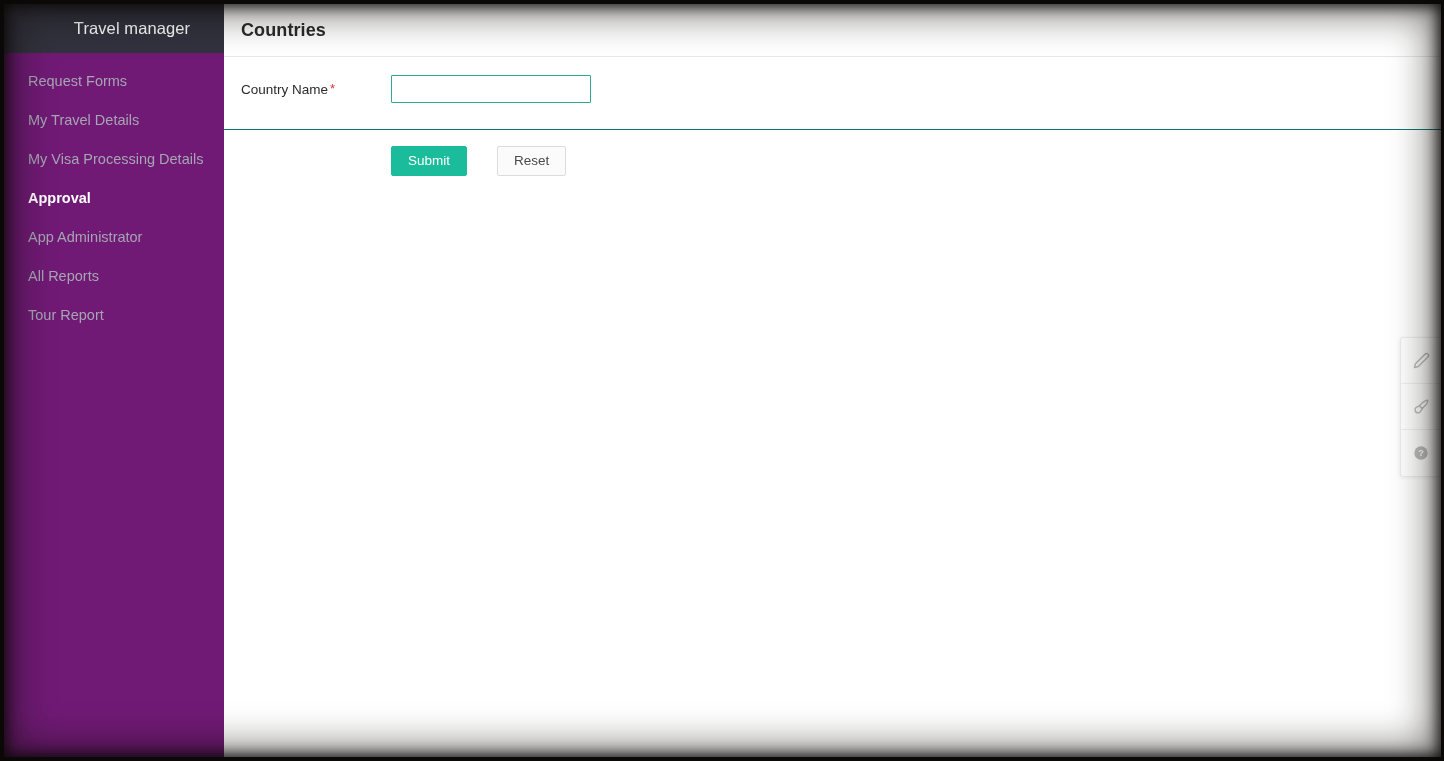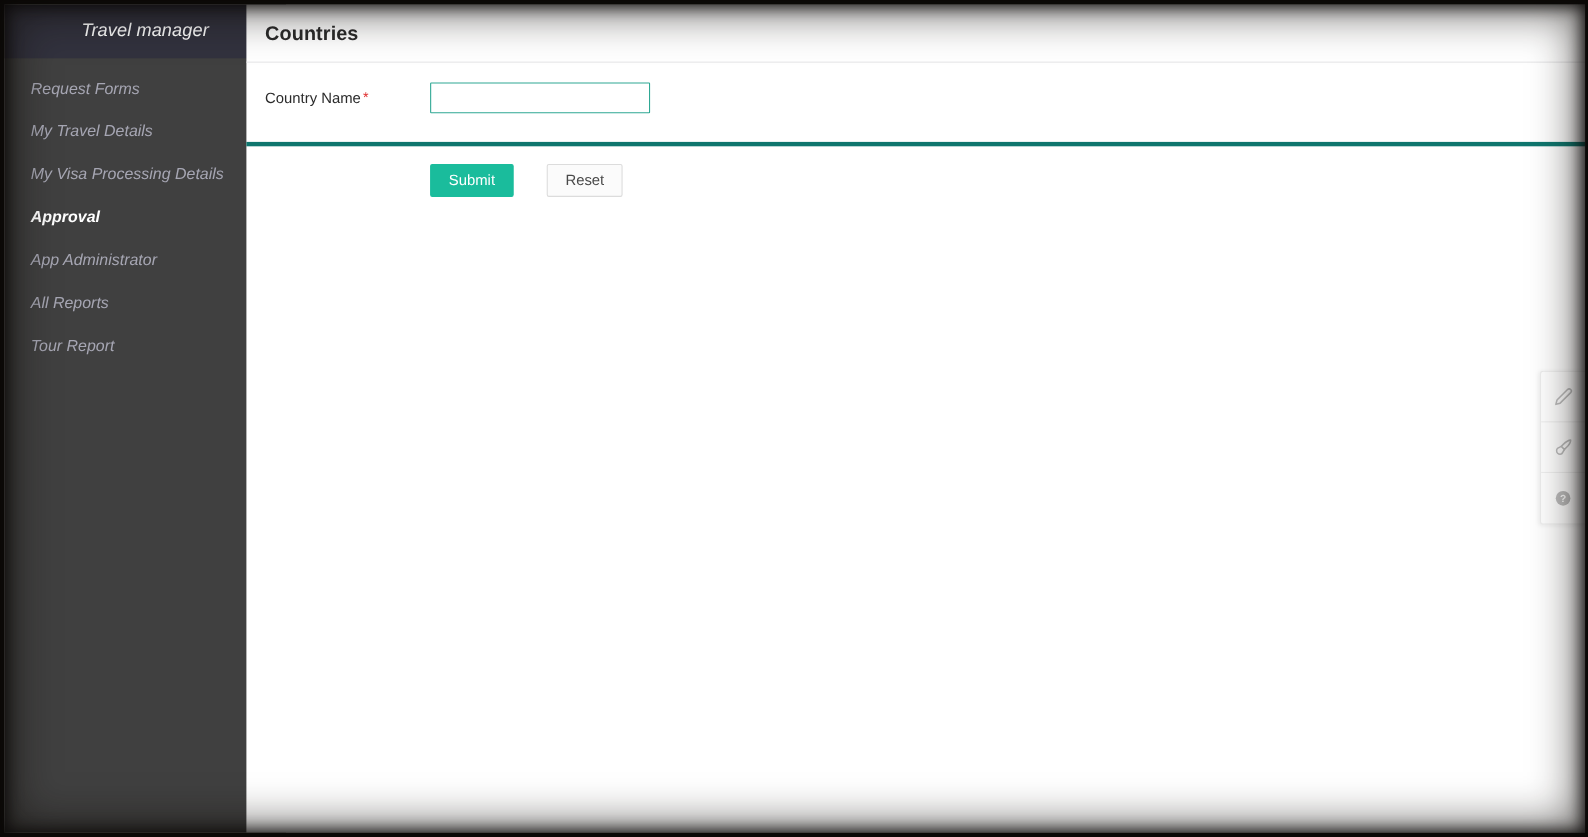--- a/index.html
+++ b/index.html
@@ -42,22 +42,21 @@
     overflow: hidden;
   }
 
   
   #sidebar {
     position: absolute;
     left: 0;
     top: 0;
     width: 256px;
     height: 753px;
-    background: #404040;
-    font-style: italic;
+    background: #701a75;
   }
   #sidebar-header {
     height: 49px;
     background: #32323e;
     display: flex;
     align-items: center;
     justify-content: center;
   }
   #sidebar-brand {
     color: #ffffff;
@@ -123,21 +122,21 @@
     align-items: center;
     padding-left: 17px;
   }
   #page-title {
     font-size: 18px;
     color: #2b2b2b;
     letter-spacing: 0.1px;
   }
 
   #form-panel {
-    border-bottom: 4px solid #0f766e;
+    border-bottom: 1px solid #0f766e;
     padding: 18px 0 26px 0;
   }
   .form-row {
     display: flex;
     align-items: center;
     padding-left: 17px;
   }
   .form-label {
     width: 150px;
     flex: 0 0 150px;

